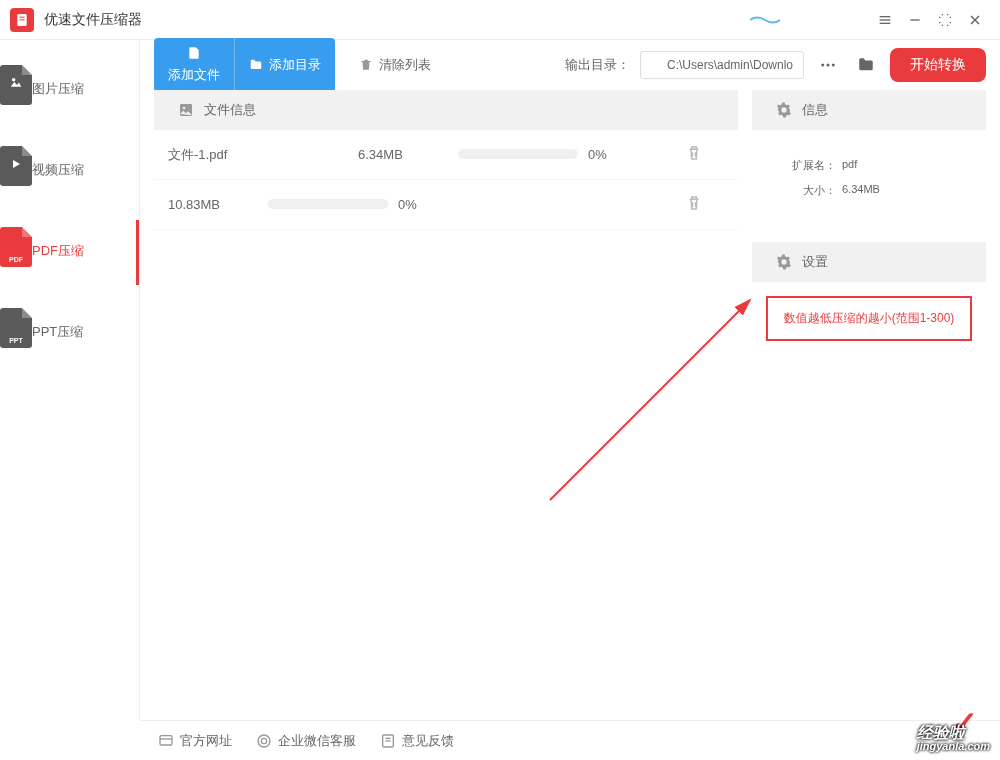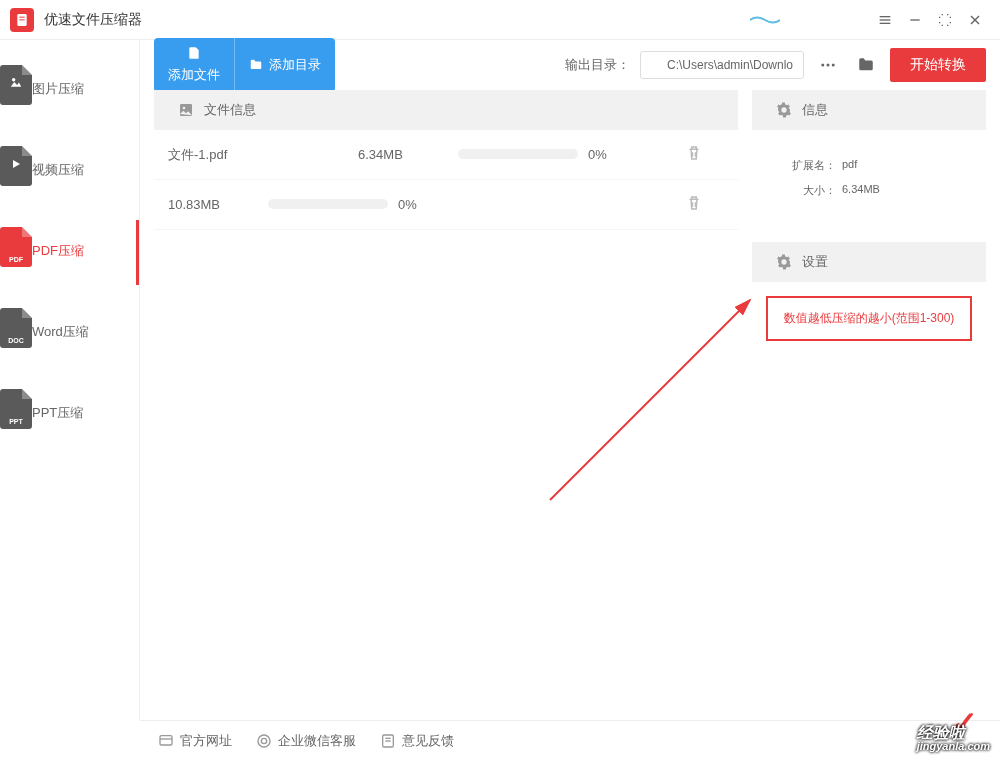--- a/index.html
+++ b/index.html
@@ -34,21 +34,21 @@
     
     .toolbar { height: 50px; display: flex; align-items: center; padding: 0 14px; gap: 10px; }
     .btn-group { display: flex; background: #389cef; border-radius: 4px; overflow: hidden; }
     .btn-add { padding: 8px 14px; color: #fff; font-size: 13px; cursor: pointer; display: flex; align-items: center; gap: 6px; }
     .btn-add:not(:last-child) { border-right: 1px solid rgba(255,255,255,0.3); flex-direction: column; }
     .btn-clear { display: flex; align-items: center; gap: 6px; padding: 8px 14px; font-size: 13px; color: #666; cursor: pointer; }
     .toolbar-spacer { flex: 1; }
     .output-label { font-size: 13px; color: #666; }
     .output-path { width: 164px; padding: 6px 26px; border: 1px solid #ddd; border-radius: 3px; font-size: 12px; color: #666; background: #fff; overflow: hidden; white-space: nowrap; }
     .icon-btn { width: 28px; height: 28px; display: flex; align-items: center; justify-content: center; cursor: pointer; color: #666; }
-    .btn-convert { padding: 8px 20px; background: #e93b3d; color: #fff; font-size: 14px; border-radius: 2px; cursor: pointer; }
+    .btn-convert { padding: 8px 20px; background: #e93b3d; color: #fff; font-size: 14px; border-radius: 8px; cursor: pointer; }
     
     .work-area { flex: 1; display: flex; padding: 0 14px 0 14px; gap: 14px; }
     .file-panel { flex: 1; }
     .panel-header { height: 40px; background: #f1f1f1; display: flex; align-items: center; padding: 0 24px; gap: 10px; font-size: 13px; color: #666; }
     .table-header { display: flex; height: 40px; align-items: center; padding: 0 14px; font-size: 13px; font-weight: bold; color: #333; border-bottom: 1px solid #eee; }
     .col-name { flex: 0 0 190px; }
     .col-size { flex: 0 0 100px; }
     .col-progress { flex: 1; }
     .col-action { flex: 0 0 60px; text-align: center; }
     .table-row { display: flex; height: 50px; align-items: center; padding: 0 14px; font-size: 13px; color: #666; border-bottom: 1px solid #f5f5f5; }
@@ -149,28 +149,20 @@
       <div class="sidebar-icon">
           <div class="file-shape active">
             <span class="file-badge">PDF</span>
           </div>
         </div>
       <div class="sidebar-label">PDF压缩</div>
     </div>
     <div class="sidebar-item">
       <div class="sidebar-icon">
           <div class="file-shape">
-            <span class="file-badge">DOC</span>
-          </div>
-        </div>
-      <div class="sidebar-label">Word压缩</div>
-    </div>
-    <div class="sidebar-item">
-      <div class="sidebar-icon">
-          <div class="file-shape">
             <span class="file-badge">PPT</span>
           </div>
         </div>
       <div class="sidebar-label">PPT压缩</div>
     </div>
   </div>
 
   <div class="content">
     <div class="toolbar">
       <div class="btn-group">
@@ -179,20 +171,26 @@
               <path d="M6 2h9l5 5v13a2 2 0 01-2 2H6a2 2 0 01-2-2V4a2 2 0 012-2z"></path>
             </svg>
           <span>添加文件</span>
         </div>
         <div class="btn-add">
           <svg width="14" height="14" viewBox="0 0 24 24" fill="#fff">
               <path d="M3 5a2 2 0 012-2h4l2 3h8a2 2 0 012 2v9a2 2 0 01-2 2H5a2 2 0 01-2-2V5z"></path>
             </svg>
           <span>添加目录</span>
         </div>
+      </div>
+      <div class="btn-clear">
+        <svg width="14" height="14" viewBox="0 0 24 24" fill="#999">
+            <path d="M6 7h12l-1 13H7L6 7zm3-4h6v2H9V3zM4 5h16v2H4V5z"></path>
+          </svg>
+        <span>清除列表</span>
       </div>
       <div class="toolbar-spacer"></div>
       <div class="output-label">输出目录：</div>
       <div class="output-path">C:\Users\admin\Downlo</div>
       <div class="icon-btn">
           <svg width="18" height="18" viewBox="0 0 24 24" fill="#666">
             <circle cx="5" cy="12" r="2"></circle>
             <circle cx="12" cy="12" r="2"></circle>
             <circle cx="19" cy="12" r="2"></circle>
           </svg>

